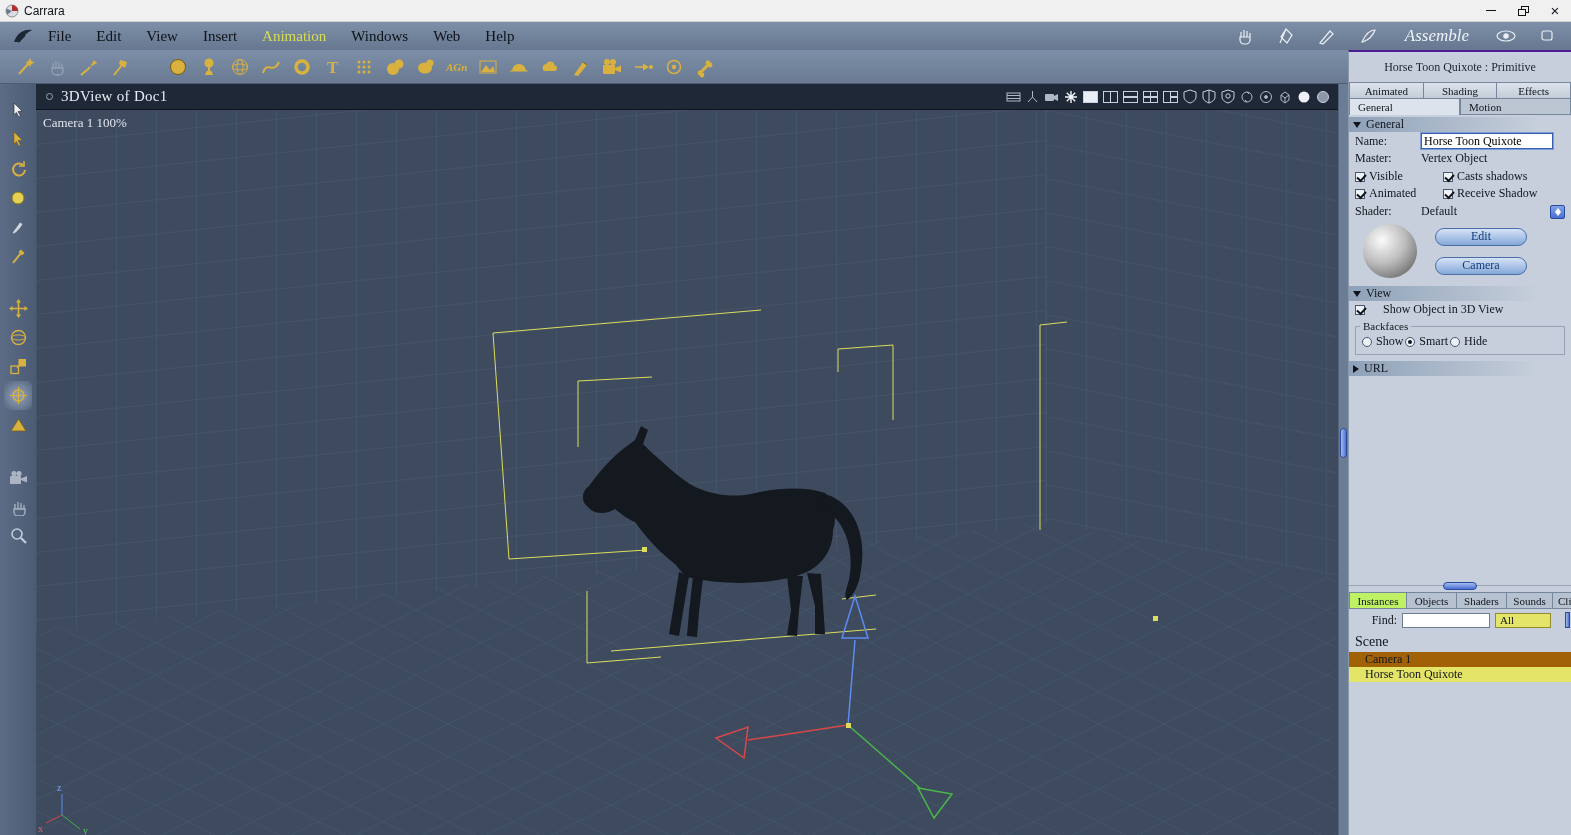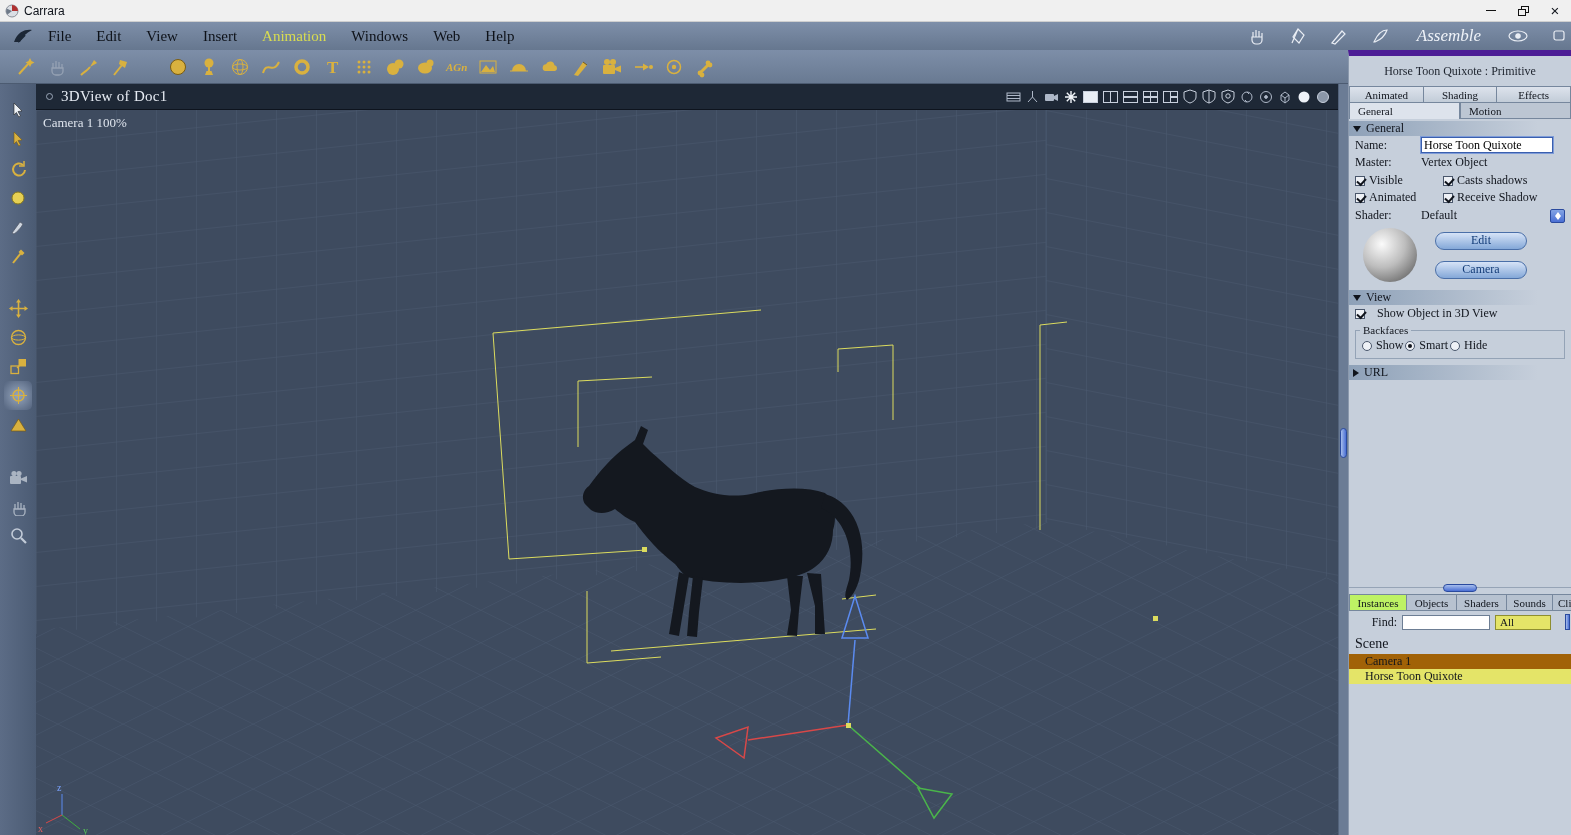--- a/index.html
+++ b/index.html
@@ -16,21 +16,21 @@
   .glyph-restore i{position:absolute;display:block;width:8px;height:7px;border:1px solid #111;background:#f0f0f0}
   .glyph-restore i.b{right:0;top:0}
   .glyph-restore i.f{left:0;bottom:0}
   .glyph-close{font-size:15px;line-height:1}
 
   
   .menubar{position:absolute;top:22px;left:0;right:0;height:28px;background:linear-gradient(#7e8fa9,#66778f);display:flex;align-items:center;padding-left:12px}
   .app-glyph{margin-right:14px;display:flex;align-items:center}
   .menu-item{font-size:15px;margin-right:25px;color:#0d1118;cursor:default}
   .menu-item.active{color:#d9dd50}
-  .menubar-right{margin-left:auto;display:flex;gap:17px;}
+  .menubar-right{margin-left:auto;display:flex;gap:17px;padding-right:12px}
   .mb-icon{display:flex;align-items:center;justify-content:center;width:24px;height:20px}
   .mode-label{font-style:italic;font-size:17px;color:#eef2f8;margin:0 8px}
 
   
   .toolbar{position:absolute;top:50px;left:0;width:1348px;height:34px;background:linear-gradient(#7d8ea8,#697a92);border-bottom:1px solid #4c5b71;display:flex;align-items:center;padding-left:10px}
   .ticon{width:31px;height:30px;display:flex;align-items:center;justify-content:center;cursor:default}
   .tgap{width:28px}
 
   
   .left-tools{position:absolute;top:84px;left:0;width:36px;bottom:0;background:linear-gradient(90deg,#5c6c86,#4b5b73);display:flex;flex-direction:column;align-items:center;padding-top:12px}
@@ -52,21 +52,21 @@
   .lay.g4{background:linear-gradient(90deg,transparent 46%,#c8d0dd 46%,#c8d0dd 54%,transparent 54%),linear-gradient(transparent 42%,#c8d0dd 42%,#c8d0dd 58%,transparent 58%)}
   .lay.l1r2{background:linear-gradient(90deg,transparent 46%,#c8d0dd 46%,#c8d0dd 54%,transparent 54%),linear-gradient(transparent 42%,#c8d0dd 42%,#c8d0dd 58%,transparent 58%) right/50% 100% no-repeat}
   .vp-canvas{position:absolute;top:26px;left:0;right:0;bottom:0;background:#3e4b5f}
   .cam-label{position:absolute;top:5px;left:7px;color:#dfe5ee;font-size:13px;z-index:3}
 
   
   .vsplit{position:absolute;top:84px;left:1338px;width:10px;bottom:0;background:#6b7c95;border-left:1px solid #53637b}
   .vsplit .pill{position:absolute;top:344px;left:1px;width:7px;height:30px;background:linear-gradient(90deg,#a6bdec,#4a6fd4);border:1px solid #2a4a9e;border-radius:4px}
 
   
-  .right-panel{position:absolute;top:50px;left:1348px;right:0;bottom:0;background:#c6cfdb;border-top:6px solid #4c1d95;border-left:1px solid #8b99ad;display:flex;flex-direction:column;font-size:12px}
+  .right-panel{position:absolute;top:50px;left:1348px;right:0;bottom:0;background:#c6cfdb;border-top:2px solid #4c1d95;border-left:1px solid #8b99ad;display:flex;flex-direction:column;font-size:12px}
   .panel-header{height:30px;display:flex;align-items:center;justify-content:center;font-size:12px;color:#1c222c}
   .tabs1{display:flex;height:17px}
   .tabs1 .tab{flex:1;border:1px solid #76879d;border-left:none;background:linear-gradient(#dde3ec,#c2ccd8);display:flex;align-items:center;justify-content:center;font-size:11px;cursor:default}
   .tabs1 .tab:first-child{border-left:1px solid #76879d}
   .tabs2{display:flex;height:16px}
   .tabs2 .tab2{flex:1;display:flex;align-items:center;padding-left:8px;font-size:11px;background:#bcc6d3;border:1px solid #76879d;border-top:none;cursor:default}
   .tabs2 .tab2.active{background:#dde3ec;border-bottom:none}
   .sec-header{height:15px;margin-top:2px;background:linear-gradient(90deg,#8ea1b8,#c6cfdb 85%);display:flex;align-items:center;gap:5px;padding-left:4px;font-size:12px;cursor:default}
   .tri-down{width:0;height:0;border-left:4px solid transparent;border-right:4px solid transparent;border-top:6px solid #10141c}
   .tri-right{width:0;height:0;border-top:4px solid transparent;border-bottom:4px solid transparent;border-left:6px solid #10141c}
@@ -652,21 +652,21 @@
       <button class="pbtn">Camera</button>
     </div>
   </div>
 
   <div class="sec-header">
     <span class="tri-down"></span>
     <span>View</span>
   </div>
 
   <div class="prow">
-    <span class="chk" style="gap:12px">
+    <span class="chk" style="gap:18px">
       <span class="cbox checked"></span>
       <span>Show Object in 3D View</span>
     </span>
   </div>
 
   <fieldset class="backfaces">
     <legend>Backfaces</legend>
     <div class="radio-row">
       <span class="radio">
           <span class="rad"></span>

